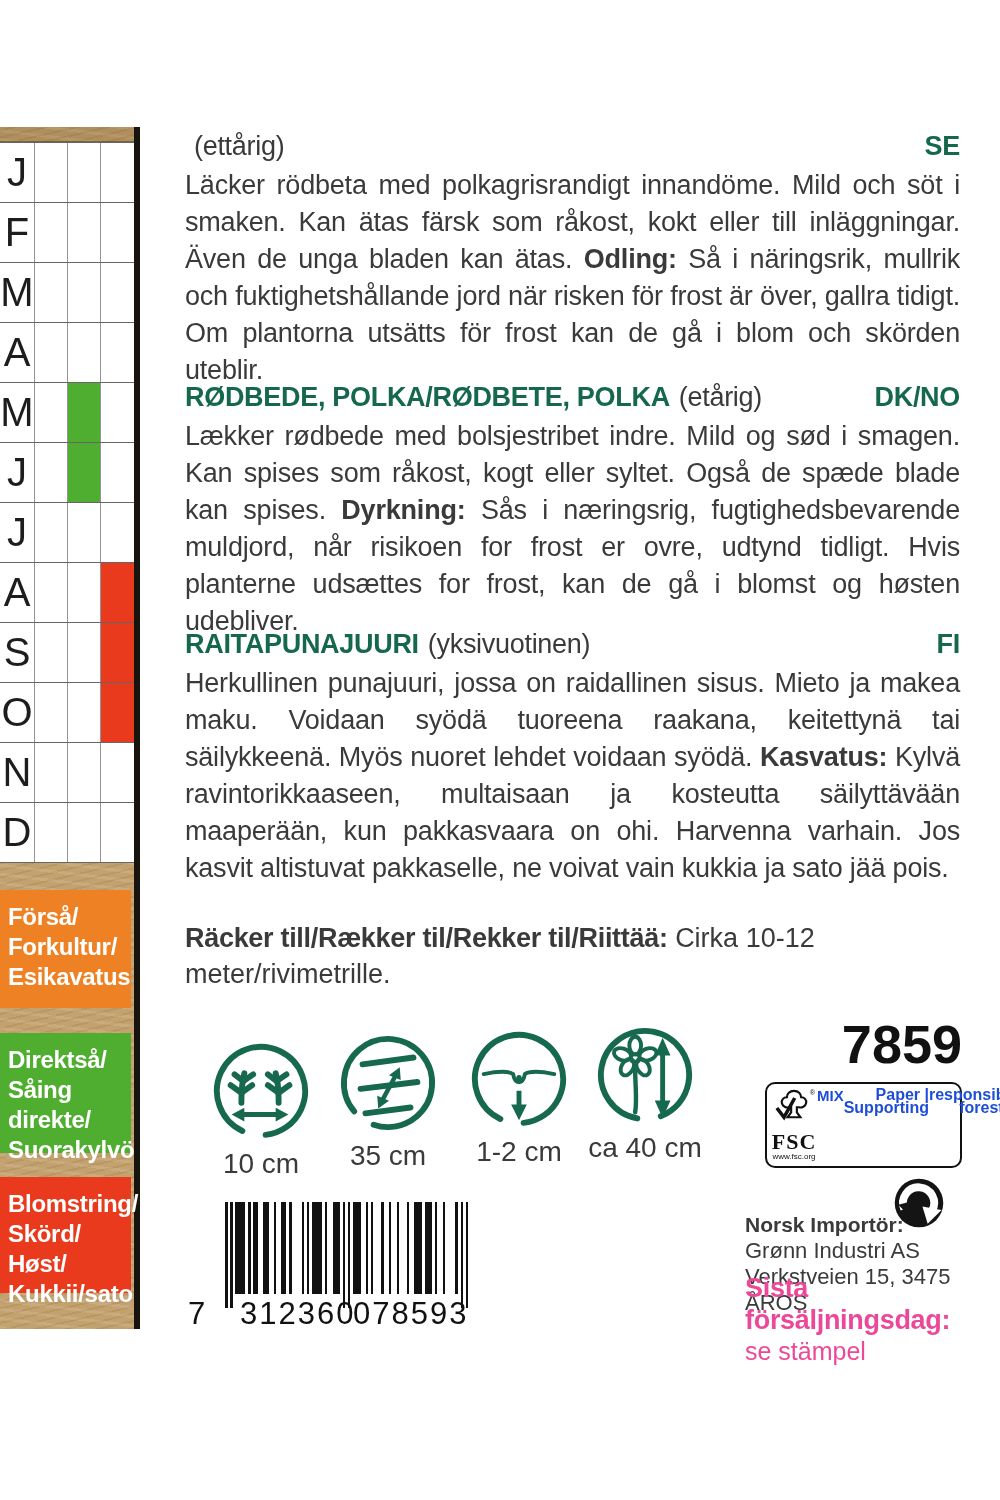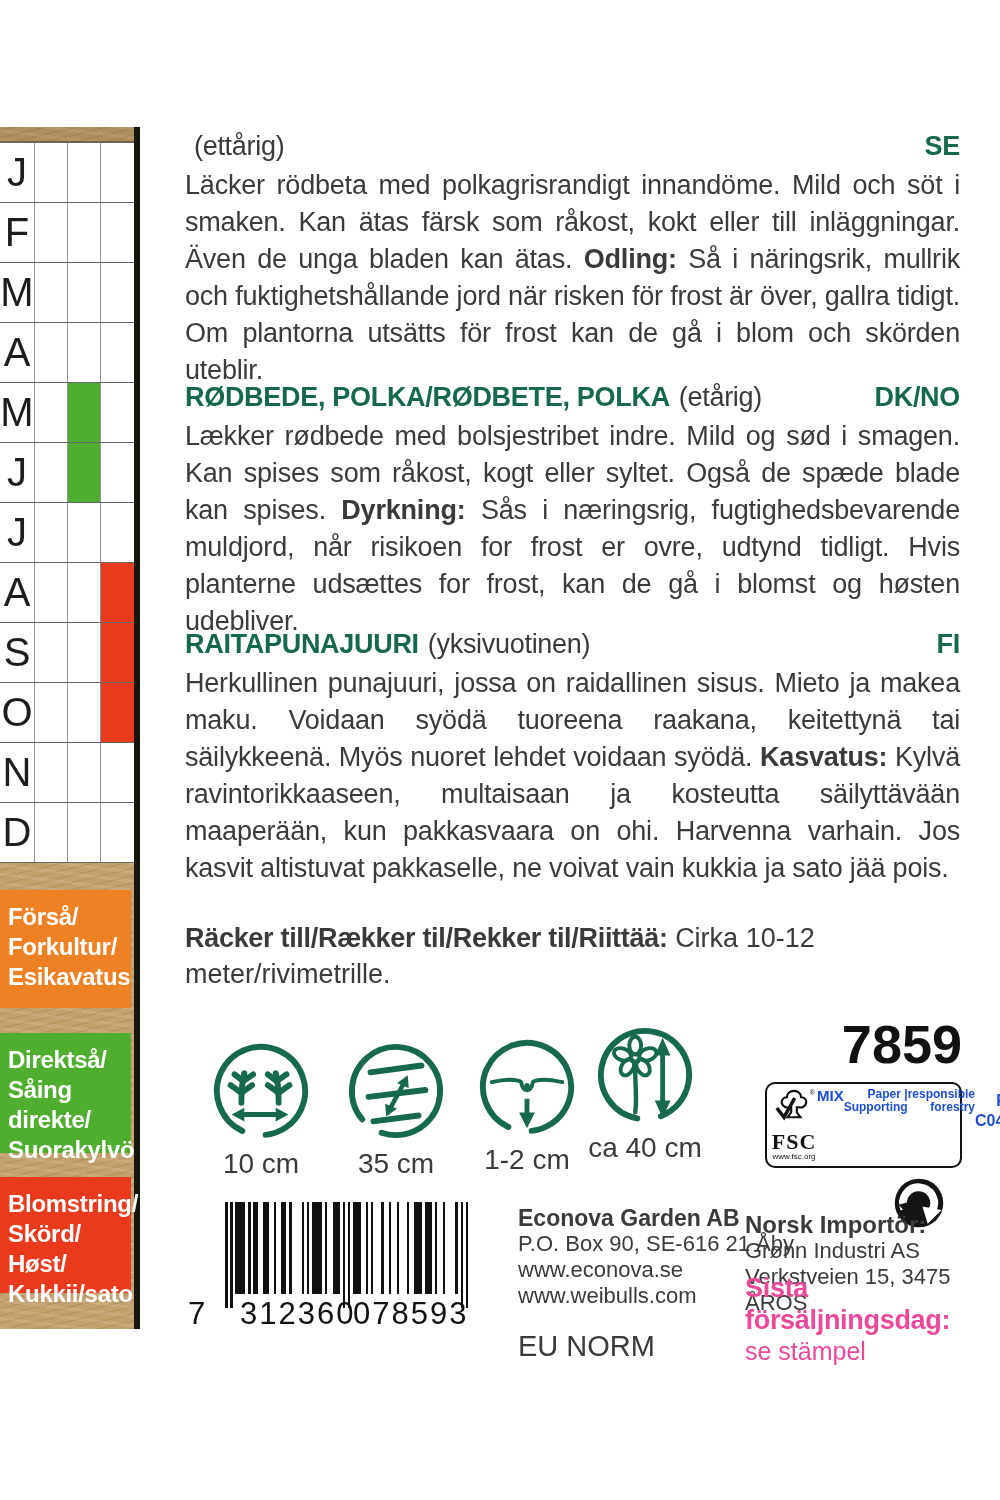--- a/index.html
+++ b/index.html
@@ -56,38 +56,38 @@
   .artno{position:absolute;left:700px;top:1016px;width:262px;text-align:right;
          font-size:54px;line-height:56px;font-weight:bold;color:#111;letter-spacing:0;}
   .fsc-box{position:absolute;left:765px;top:1082px;width:197px;height:86px;box-sizing:border-box;
            border:2px solid #111;border-radius:10px;background:#fff;display:flex;padding:4px 4px;}
   .fsc-left{width:70px;text-align:center;color:#111;}
   .fsc-left .fsc-word{font-family:"Liberation Serif", serif;font-weight:bold;
         font-size:22px;line-height:20px;letter-spacing:1px;}
   .fsc-left .fsc-url{font-size:8px;line-height:9px;}
   .fsc-right{flex:1;text-align:right;color:#1d4ed8;display:flex;flex-direction:row;justify-content:center;}
   .fsc-mix{font-weight:bold;font-size:15px;line-height:16px;}
-  .fsc-l1,.fsc-l2{font-weight:bold;font-size:12px;line-height:13px;}
+  .fsc-l1,.fsc-l2{font-weight:bold;font-size:16px;line-height:13px;}
   .fsc-code{font-weight:bold;font-size:16px;line-height:20px;margin-top:3px;}
 
   
   .barcode{position:absolute;left:185px;top:1202px;width:300px;height:135px;color:#111;}
   .barcode svg{position:absolute;left:40px;top:0;}
   .bc-d{position:absolute;top:92px;font-size:31px;line-height:40px;color:#111;}
   .bc-first{left:3px;}
   .bc-g1{left:47px;width:108px;text-align:center;letter-spacing:2px;margin-left:8px;}
   .bc-g2{left:168px;width:108px;text-align:center;letter-spacing:2px;}
 
   .company{position:absolute;left:518px;top:1205px;font-size:22px;line-height:26px;color:#3a3a3a;}
   .company .cname{font-weight:bold;font-size:23px;}
   .eunorm{margin-top:24px;font-size:29px;color:#3a3a3a;}
 
   .greendot{position:absolute;left:893px;top:1177px;}
   .importer{position:absolute;left:745px;top:1212px;width:230px;font-size:22px;line-height:26px;color:#3a3a3a;}
-  .importer .ilabel{font-weight:bold;font-size:24px;}
+  .importer .ilabel{font-weight:bold;font-size:21px;}
   .lastsale{position:absolute;left:745px;top:1272px;width:230px;color:#ec4899;}
   .lastsale .llabel{font-weight:bold;font-size:27px;line-height:32px;letter-spacing:-0.3px;}
   .lastsale .lvalue{font-size:25px;line-height:30px;}
 </style>
 </head>
 <body>
 
 <div class="page">
 
   <aside class="strip">
@@ -232,36 +232,36 @@
         <path d="M66,40 L57,33"></path>
           <path d="M66,40 L76,33"></path>
       </g>
       <line x1="31" y1="74" x2="67" y2="74" stroke="#16684e" stroke-width="5"></line>
       <polygon points="20,74 33,67 33,81" fill="#16684e"></polygon>
       <polygon points="78,74 65,67 65,81" fill="#16684e"></polygon>
     </svg>
     <figcaption class="icap">10 cm</figcaption>
   </figure>
 
-  <figure class="icon-item ic2" style="margin:16px;">
+  <figure class="icon-item ic2" style="margin:8px;">
     <svg width="98" height="98" viewBox="0 0 100 100">
       <circle cx="50" cy="50" r="45" fill="none" stroke="#16684e" stroke-width="6" stroke-linecap="round" stroke-dasharray="258 25" transform="rotate(140 50 50)"></circle>
       <g stroke="#16684e" stroke-width="6" stroke-linecap="round">
         <line x1="24" y1="31" x2="76" y2="24"></line>
         <line x1="22" y1="56" x2="80" y2="49"></line>
         <line x1="27" y1="81" x2="73" y2="75"></line>
       </g>
       <line x1="44" y1="68" x2="58" y2="42" stroke="#16684e" stroke-width="4.5"></line>
       <polygon points="40,76 39,63 51,68" fill="#16684e"></polygon>
       <polygon points="62,34 63,47 51,42" fill="#16684e"></polygon>
     </svg>
     <figcaption class="icap">35 cm</figcaption>
   </figure>
 
-  <figure class="icon-item ic3" style="margin:12px;">
+  <figure class="icon-item ic3" style="margin:4px;">
     <svg width="98" height="98" viewBox="0 0 100 100">
       <circle cx="50" cy="50" r="45" fill="none" stroke="#16684e" stroke-width="6" stroke-linecap="round" stroke-dasharray="258 25" transform="rotate(115 50 50)"></circle>
       <path d="M14,45 C28,42 40,42 44,45 C46,56 54,56 56,45 C60,42 72,42 86,45" fill="none" stroke="#16684e" stroke-width="4" stroke-linecap="round"></path>
       <ellipse cx="50" cy="50" rx="3" ry="4" fill="#16684e"></ellipse>
       <line x1="50" y1="62" x2="50" y2="78" stroke="#16684e" stroke-width="5"></line>
       <polygon points="50,92 42,76 58,76" fill="#16684e"></polygon>
     </svg>
     <figcaption class="icap">1-2 cm</figcaption>
   </figure>
 
@@ -335,27 +335,20 @@
         <rect x="217.60" y="0" width="2.56" height="92" fill="#111"></rect>
         <rect x="230.40" y="0" width="2.56" height="92" fill="#111"></rect>
         <rect x="235.52" y="0" width="2.56" height="106" fill="#111"></rect>
         <rect x="240.64" y="0" width="2.56" height="106" fill="#111"></rect>
       </svg>
     <span class="bc-d bc-first">7</span>
     <span class="bc-d bc-g1">312360</span>
     <span class="bc-d bc-g2">078593</span>
   </div>
 
-  <div class="company">
-    <div class="cname">Econova Garden AB</div>
-    <div>P.O. Box 90, SE-616 21 Åby</div>
-    <div>www.econova.se</div>
-    <div>www.weibulls.com</div>
-    <div class="eunorm">EU NORM</div>
-  </div>
 
   <div class="greendot">
     <svg width="52" height="52" viewBox="0 0 60 60">
       <circle cx="30" cy="30" r="28" fill="#141414"></circle>
       <path d="M13,37 A18,18 0 1 1 45,39" fill="none" stroke="#ffffff" stroke-width="9"></path>
       <polygon points="34,34 56,38 40,54" fill="#ffffff"></polygon>
       <polygon points="18,44 6,32 22,28" fill="#141414"></polygon>
     </svg>
   </div>
 

